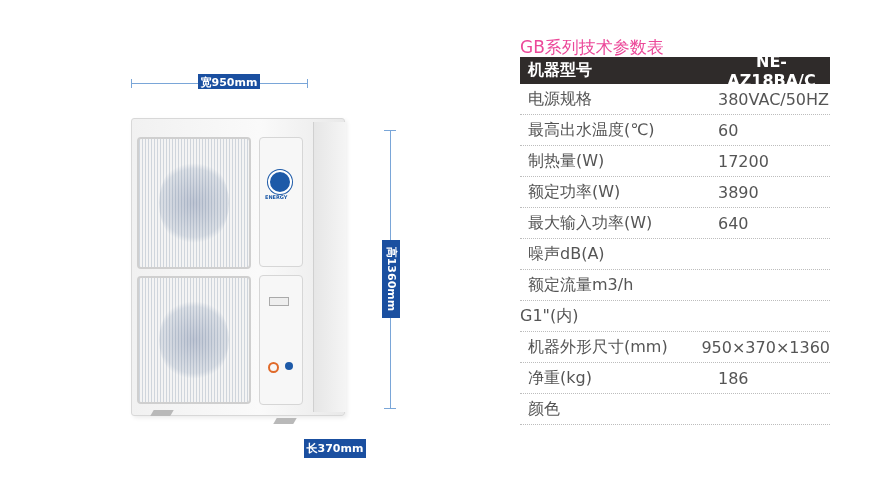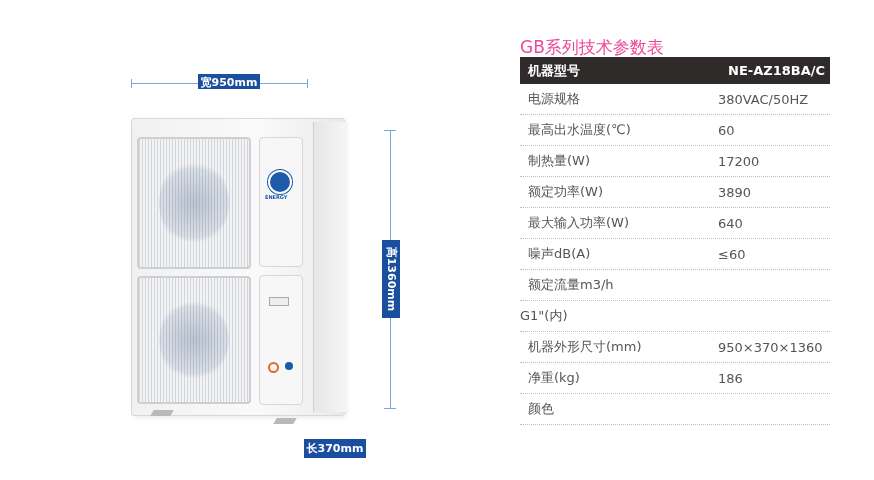--- a/index.html
+++ b/index.html
@@ -15,25 +15,25 @@
   .unit{position:absolute;left:131px;top:118px;width:212px;height:296px;background:linear-gradient(90deg,#f1f1f1,#fafafa 60%,#e9e9e9);border:1px solid #d8d8d8;border-radius:3px;box-shadow:2px 2px 4px rgba(0,0,0,.08);}
   .unit-side{position:absolute;left:313px;top:122px;width:32px;height:290px;background:linear-gradient(90deg,#e6e6e6,#f5f5f5);border-left:1px solid #d0d0d0;}
   .fan{position:absolute;background:repeating-linear-gradient(90deg,#cfd5dc 0 1px,#f4f4f4 1px 3px),#eef;border:2px solid #cfcfcf;border-radius:4px;}
   .fan::after{content:"";position:absolute;left:18%;top:15%;width:64%;height:70%;border-radius:50%;background:radial-gradient(circle,rgba(90,110,150,.35),rgba(120,140,170,.2) 60%,transparent 70%);}
   .panel{position:absolute;background:#f7f7f7;border:1px solid #d6d6d6;border-radius:4px;}
   .logo{position:absolute;width:20px;height:20px;border-radius:50%;background:#1d5aa8;border:2px solid #fff;box-shadow:0 0 0 1px #1d5aa8;}
   .foot{position:absolute;height:6px;background:#b9b9b9;transform:skewX(-30deg);}
   
   .title{position:absolute;left:520px;top:36px;font-size:17px;color:#ec4899;}
   .table{position:absolute;left:520px;top:57px;width:310px;}
-  .row{height:30px;display:flex;align-items:center;border-bottom:1px dotted #bdbdbd;font-size:13px;color:#555;}
+  .row{height:30px;display:flex;align-items:center;border-bottom:1px dotted #bdbdbd;font-size:16px;color:#555;}
   .row.head{background:#2f2b2a;color:#fff;height:27px;border-bottom:none;font-weight:bold;}
   .cell-k{width:198px;padding-left:8px;box-sizing:border-box;}
   .cell-v{flex:1;}
-  .head .cell-v{text-align:right;padding-right:5px;}
+  .head .cell-v{text-align:center;padding-right:5px;}
 </style>
 </head>
 <body>
 
 <div class="hline" style="left:131px;top:83px;width:177px;"></div>
 <div class="tick-v" style="left:131px;top:79px;"></div>
 <div class="tick-v" style="left:307px;top:79px;"></div>
 <div class="dim-label" style="left:198px;top:74px;width:62px;height:15px;line-height:18px;">宽950mm</div>
 
 <div class="vline" style="left:390px;top:130px;height:279px;"></div>
@@ -78,21 +78,20 @@
   <div class="row">
       <div class="cell-k">额定功率(W)</div>
       <div class="cell-v">3890</div>
     </div>
   <div class="row">
       <div class="cell-k">最大输入功率(W)</div>
       <div class="cell-v">640</div>
     </div>
   <div class="row">
       <div class="cell-k">噪声dB(A)</div>
-      <div class="cell-v">≤60</div>
     </div>
   <div class="row">
       <div class="cell-k"> 额定流量m3/h</div>
     </div>
   <div class="row">
       <div class="cell-v">G1"(内)</div>
     </div>
   <div class="row">
       <div class="cell-k">机器外形尺寸(mm)</div>
       <div class="cell-v">950×370×1360</div>

